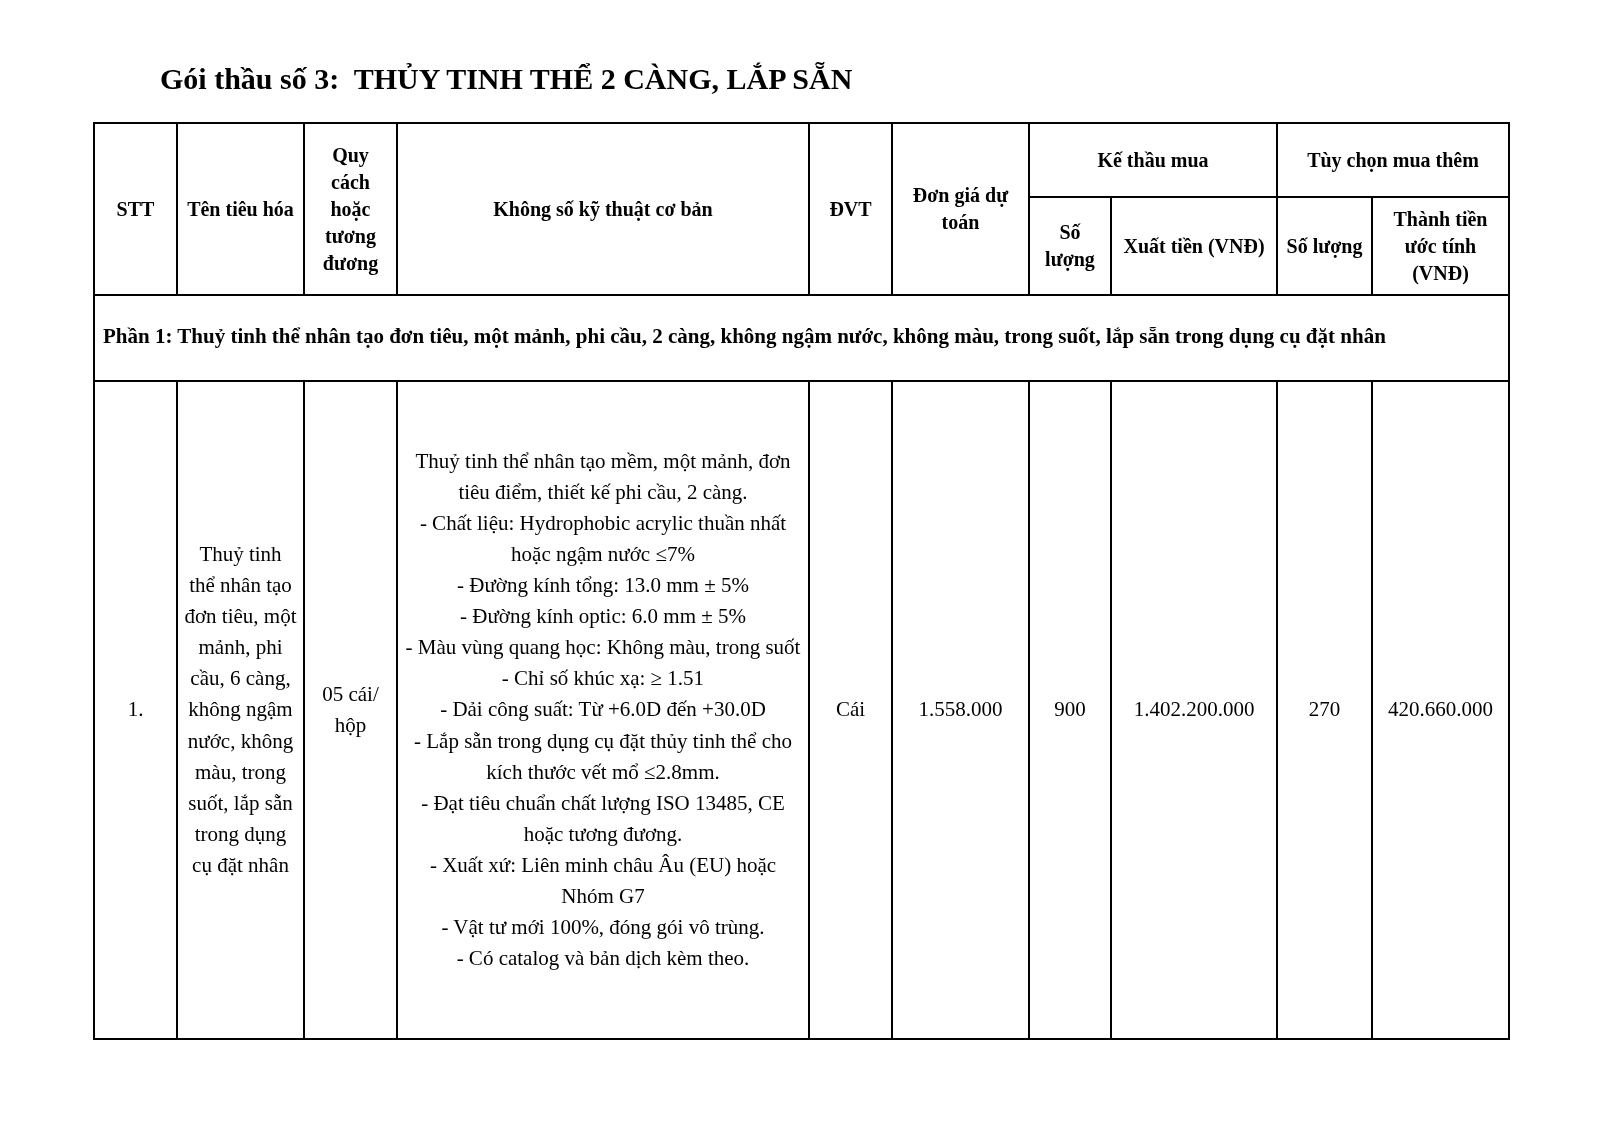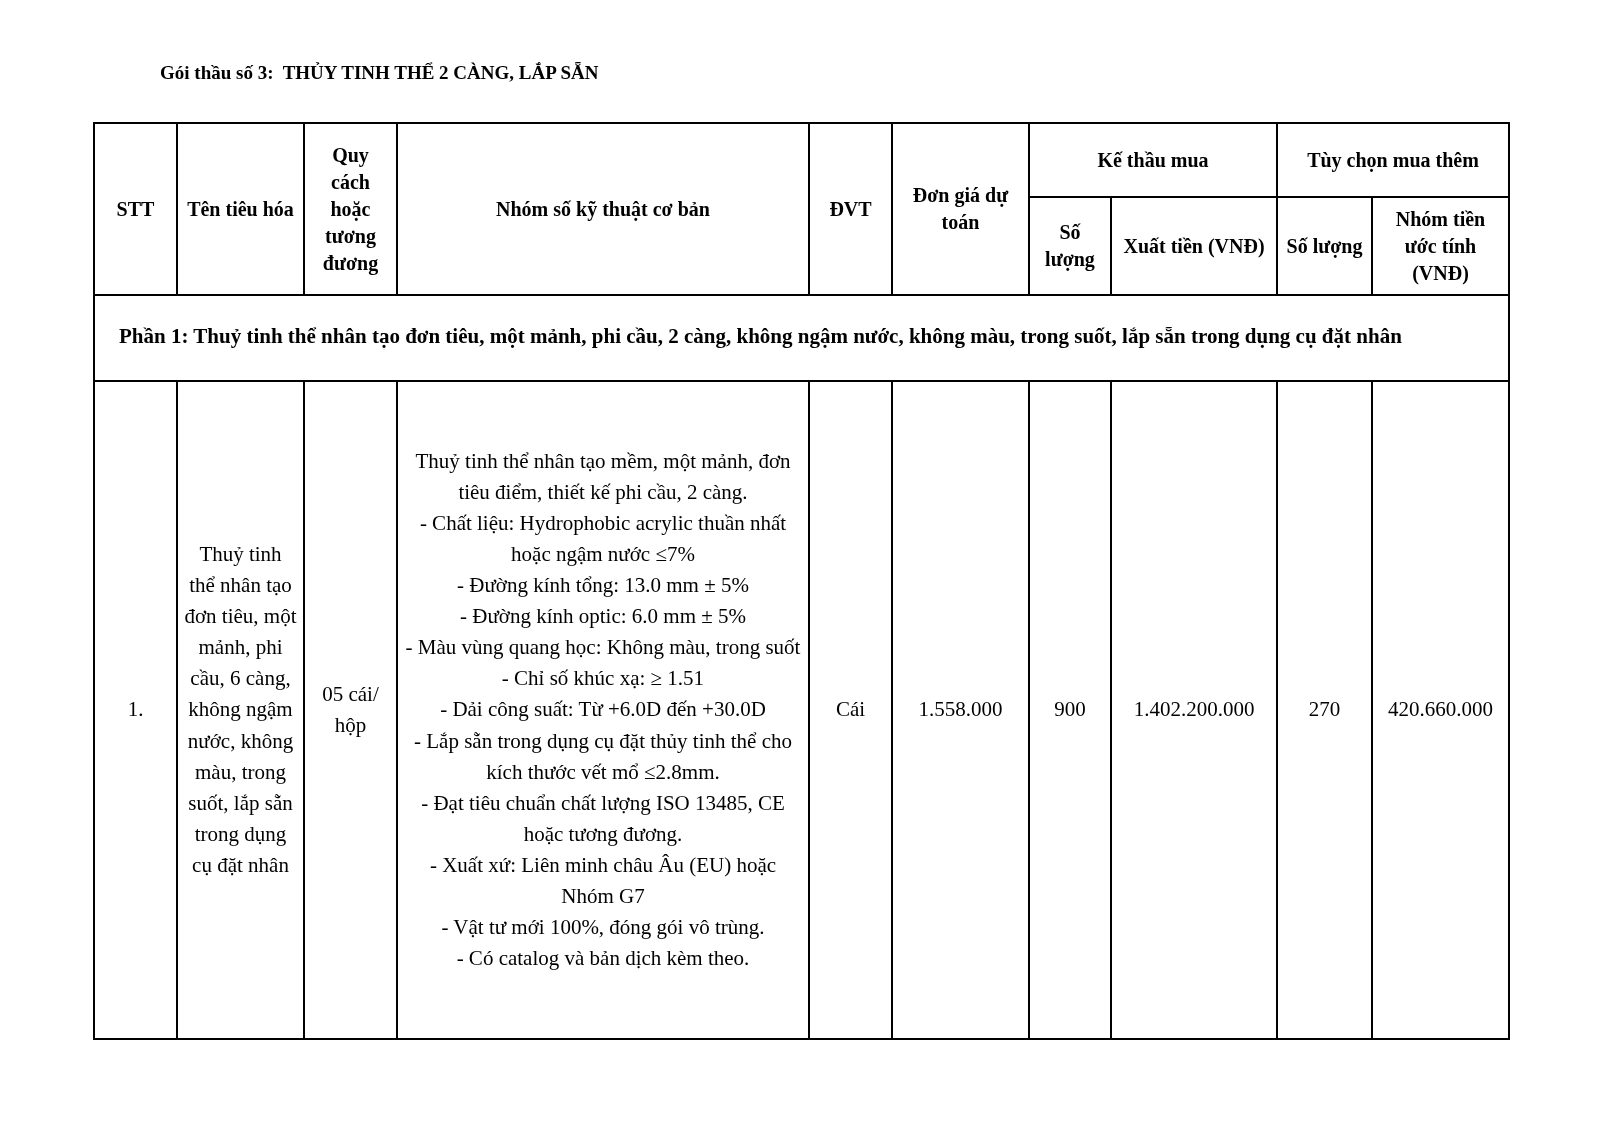--- a/index.html
+++ b/index.html
@@ -13,21 +13,21 @@
   .page {
     position: relative;
     width: 1600px; height: 1131px;
     background: #ffffff;
     overflow: hidden;
   }
   .doc-title {
     position: absolute;
     left: 160px; top: 62px;
     margin: 0;
-    font-size: 19px;
+    font-size: 30px;
     font-weight: bold;
     white-space: pre;
   }
   table.proc-table {
     position: absolute;
     left: 93px; top: 122px;
     width: 1415px;
     border-collapse: collapse;
     table-layout: fixed;
   }
@@ -45,21 +45,21 @@
   }
   tr.hrow-a { height: 74px; }
   tr.hrow-b { height: 98px; }
   tr.section-row { height: 86px; }
   tr.section-row td {
     font-weight: bold;
     font-size: 21px;
     line-height: 1.55;
     text-align: left;
     vertical-align: middle;
-    padding: 6px 12px 10px 24px;
+    padding: 6px 12px 10px 8px;
   }
   tr.data-row { height: 658px; }
   tr.data-row td {
     font-size: 21px;
     line-height: 1.48;
     text-align: center;
     vertical-align: middle;
     padding: 4px 6px;
   }
   td.cell-stt {
@@ -93,31 +93,31 @@
       <col style="width:82px">
       <col style="width:166px">
       <col style="width:95px">
       <col style="width:137px">
     </colgroup>
     <thead>
       <tr class="hrow-a">
         <th rowspan="2">STT</th>
         <th rowspan="2">Tên tiêu hóa</th>
         <th rowspan="2">Quy cách hoặc tương đương</th>
-        <th rowspan="2">Nhóm số kỹ thuật cơ bản</th>
+        <th rowspan="2">Không số kỹ thuật cơ bản</th>
         <th rowspan="2">ĐVT</th>
         <th rowspan="2">Đơn giá dự toán</th>
         <th colspan="2">Kế thầu mua</th>
         <th colspan="2">Tùy chọn mua thêm</th>
       </tr>
       <tr class="hrow-b">
         <th>Số lượng</th>
         <th>Xuất tiền (VNĐ)</th>
         <th>Số lượng</th>
-        <th>Nhóm tiền ước tính (VNĐ)</th>
+        <th>Thành tiền ước tính (VNĐ)</th>
       </tr>
     </thead>
     <tbody>
       <tr class="section-row">
         <td colspan="10">Phần 1: Thuỷ tinh thể nhân tạo đơn tiêu, một mảnh, phi cầu, 2 càng, không ngậm nước, không màu, trong suốt, lắp sẵn trong dụng cụ đặt nhân</td>
       </tr>
       <tr class="data-row">
         <td class="cell-stt">1.</td>
         <td class="cell-name">Thuỷ tinh thể nhân tạo đơn tiêu, một mảnh, phi cầu, 6 càng, không ngậm nước, không màu, trong suốt, lắp sẵn trong dụng cụ đặt nhân</td>
         <td class="cell-packing">05 cái/ hộp</td>

